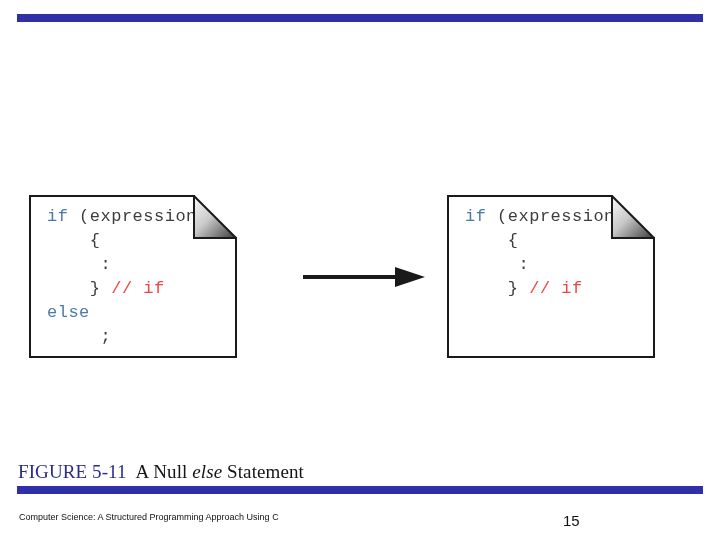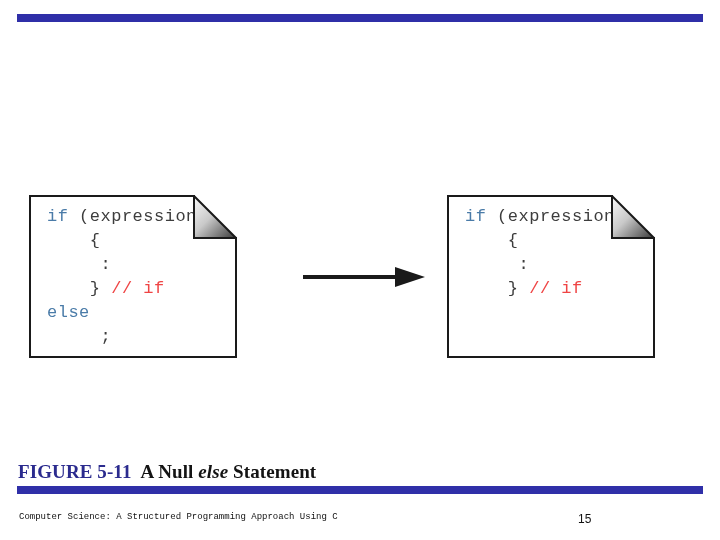--- a/index.html
+++ b/index.html
@@ -94,49 +94,49 @@
     height: 30px;
   }
 
   
   .caption {
     position: absolute;
     left: 18px;
     top: 461px;
     font-family: "Liberation Serif", "DejaVu Serif", serif;
     font-size: 19px;
-    font-weight: bold;
+    font-weight: normal;
     color: #141414;
     white-space: nowrap;
     letter-spacing: 0.1px;
   }
   .caption .fig-no {
     color: #2b2b8e;
     margin-right: 9px;
   }
   .caption .kw-italic {
     font-style: italic;
   }
 
   
   .footer-text {
     position: absolute;
     left: 19px;
     top: 512px;
-    font-family: Liberation Mono, monospace;
+    font-family: Liberation Sans, sans-serif;
     font-size: 9px;
     color: #111111;
     white-space: nowrap;
   }
   .footer-page {
     position: absolute;
-    left: 578px;
+    left: 563px;
     top: 512px;
     font-family: "Liberation Sans", sans-serif;
-    font-size: 12px;
+    font-size: 15px;
     color: #111111;
   }
 </style>
 </head>
 <body>
 
 <div class="slide">
 
   <div class="rule rule-top"></div>
 

